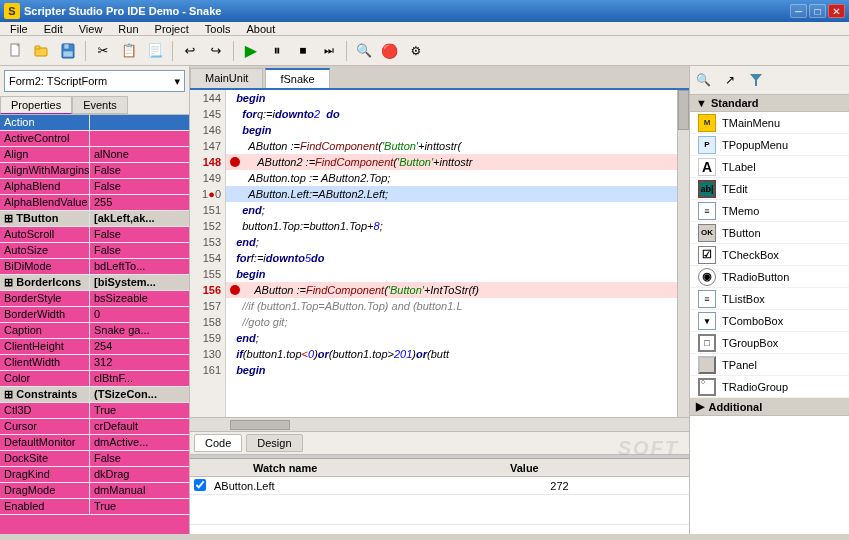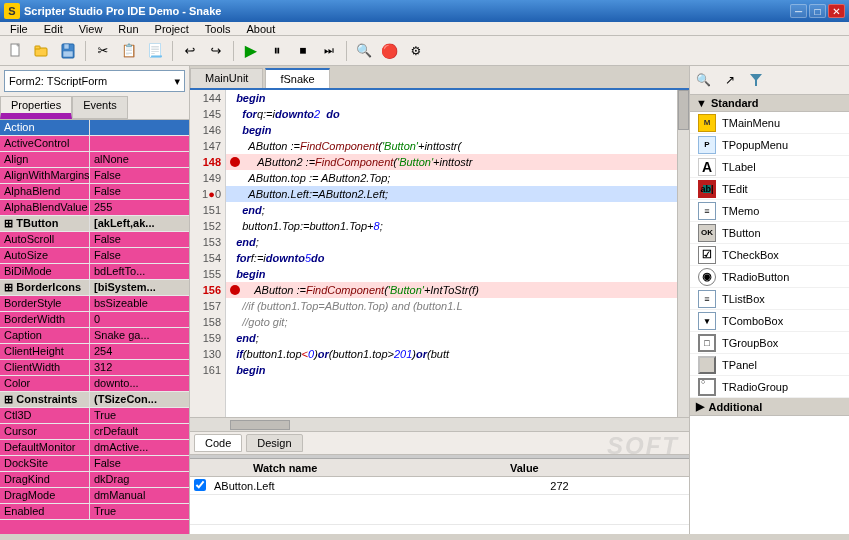--- a/index.html
+++ b/index.html
@@ -84,21 +84,21 @@
     }
     .tab-btn {
       padding: 2px 10px;
       border: 1px solid #c0bdb8;
       background: #e0ddd8;
       cursor: pointer;
       font-size: 11px;
     }
     .tab-btn.active {
       background: #f0ece8;
-      border-bottom: 6px solid #a21caf;
+      border-bottom: 1px solid #a21caf;
       text-align: right;
     }
     .props-list {
       flex: 1;
       overflow-y: auto;
       background: #ec4899;
     }
     .prop-row {
       display: flex;
       height: 16px;
@@ -315,35 +315,35 @@
     .comp-icon {
       width: 18px; height: 18px;
       display: flex; align-items: center; justify-content: center;
       font-size: 10px;
       font-weight: bold;
       flex-shrink: 0;
     }
     .comp-icon.tmainmenu { background: #ffcc00; color: #333; border: 1px solid #cc9900; font-size: 8px; }
     .comp-icon.tpopupmenu { background: #e0f0ff; border: 1px solid #90b8e0; font-size: 8px; }
     .comp-icon.tlabel { background: #fff; border: 1px solid #ccc; font-size: 12px; font-weight: bold; }
-    .comp-icon.tedit { background: #0f766e; border: 5px solid #b91c1c; font-size: 9px; }
+    .comp-icon.tedit { background: #0f766e; border: 1px solid #b91c1c; font-size: 9px; }
     .comp-icon.tmemo { background: #fff; border: 1px solid #7f9db9; font-size: 8px; }
     .comp-icon.tbutton { background: #d4d0c8; border: 1px solid #808080; font-size: 9px; }
     .comp-icon.tcheckbox { background: #fff; border: 1px solid #808080; font-size: 9px; }
     .comp-icon.tradiobutton { background: #fff; border: 1px solid #808080; border-radius: 50%; font-size: 9px; }
     .comp-icon.tlistbox { background: #fff; border: 1px solid #7f9db9; font-size: 8px; }
     .comp-icon.tcombobox { background: #fff; border: 1px solid #7f9db9; font-size: 8px; }
     .comp-icon.tgroupbox { background: transparent; border: 2px solid #808080; font-size: 8px; }
     .comp-icon.tpanel { background: #d4d0c8; border: 2px outset #c0c0c0; font-size: 8px; }
 
     .watermark {
       position: absolute;
       bottom: 80px;
       right: 170px;
-      font-size: 24px;
+      font-size: 20px;
       font-weight: bold;
       color: rgba(150,150,150,0.25);
       font-style: italic;
       letter-spacing: 2px;
       pointer-events: none;
     }
 
     ::-webkit-scrollbar { width: 12px; height: 12px; }
     ::-webkit-scrollbar-track { background: #e0ddd8; }
     ::-webkit-scrollbar-thumb { background: #c0bdb8; border: 1px solid #a0a0a0; }
@@ -487,21 +487,21 @@
       <div class="prop-row">
         <div class="prop-name">ClientHeight</div>
         <div class="prop-value">254</div>
       </div>
       <div class="prop-row">
         <div class="prop-name">ClientWidth</div>
         <div class="prop-value">312</div>
       </div>
       <div class="prop-row">
         <div class="prop-name">Color</div>
-        <div class="prop-value">downto...</div>
+        <div class="prop-value">clBtnF...</div>
       </div>
       <div class="prop-row group-header">
         <div class="prop-name">⊞ Constraints</div>
         <div class="prop-value">(TSizeCon...</div>
       </div>
       <div class="prop-row">
         <div class="prop-name">Ctl3D</div>
         <div class="prop-value">True</div>
       </div>
       <div class="prop-row">

